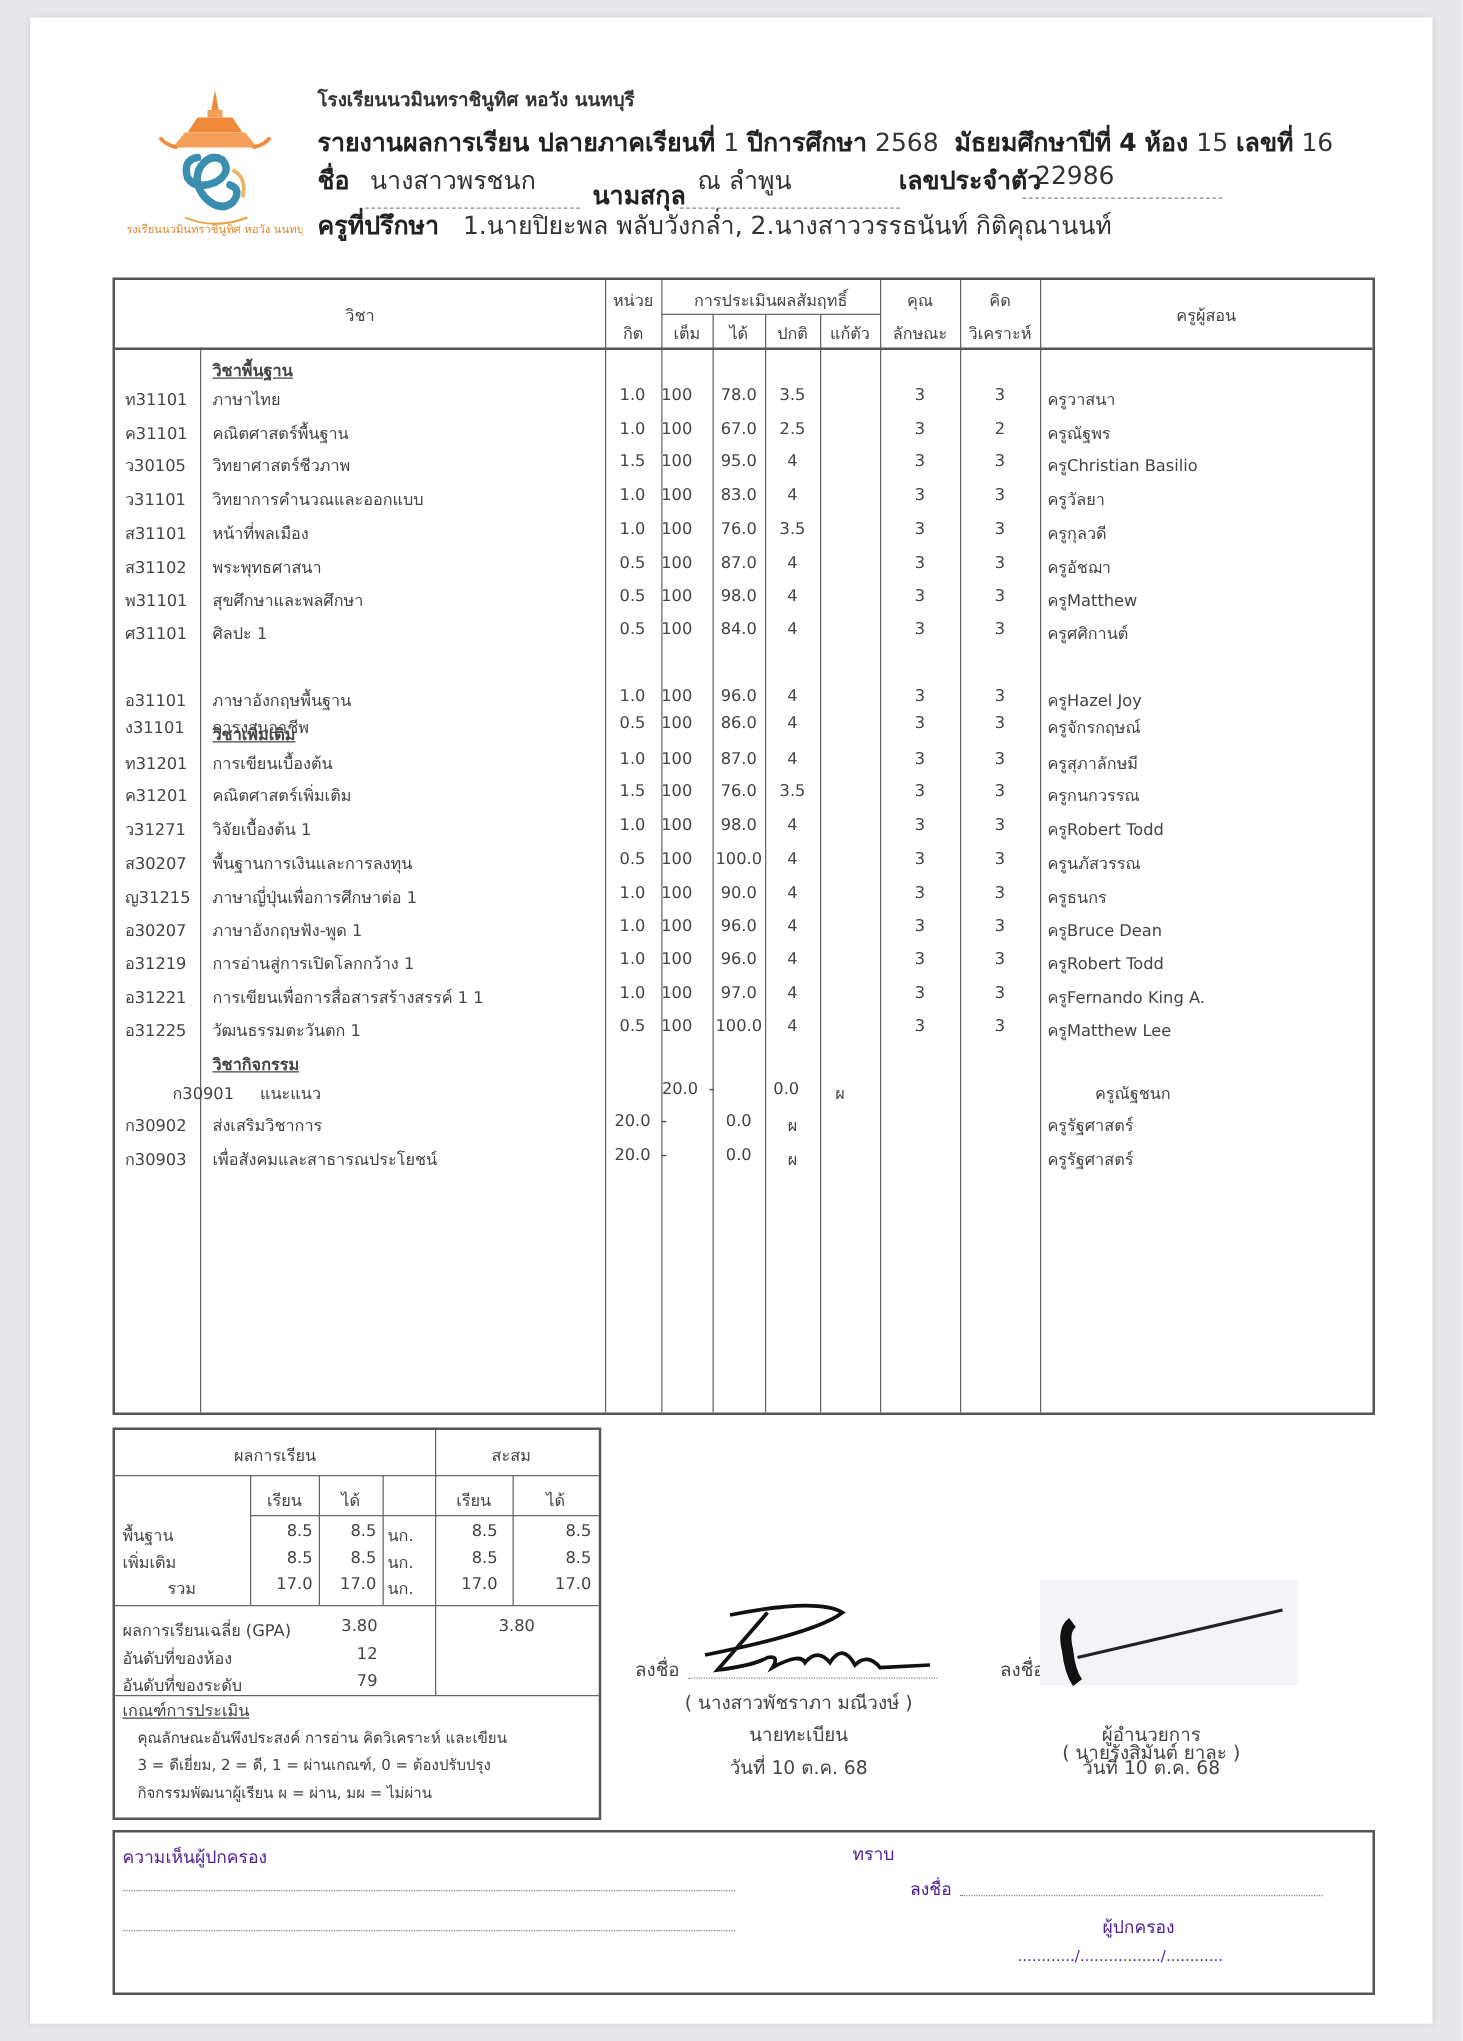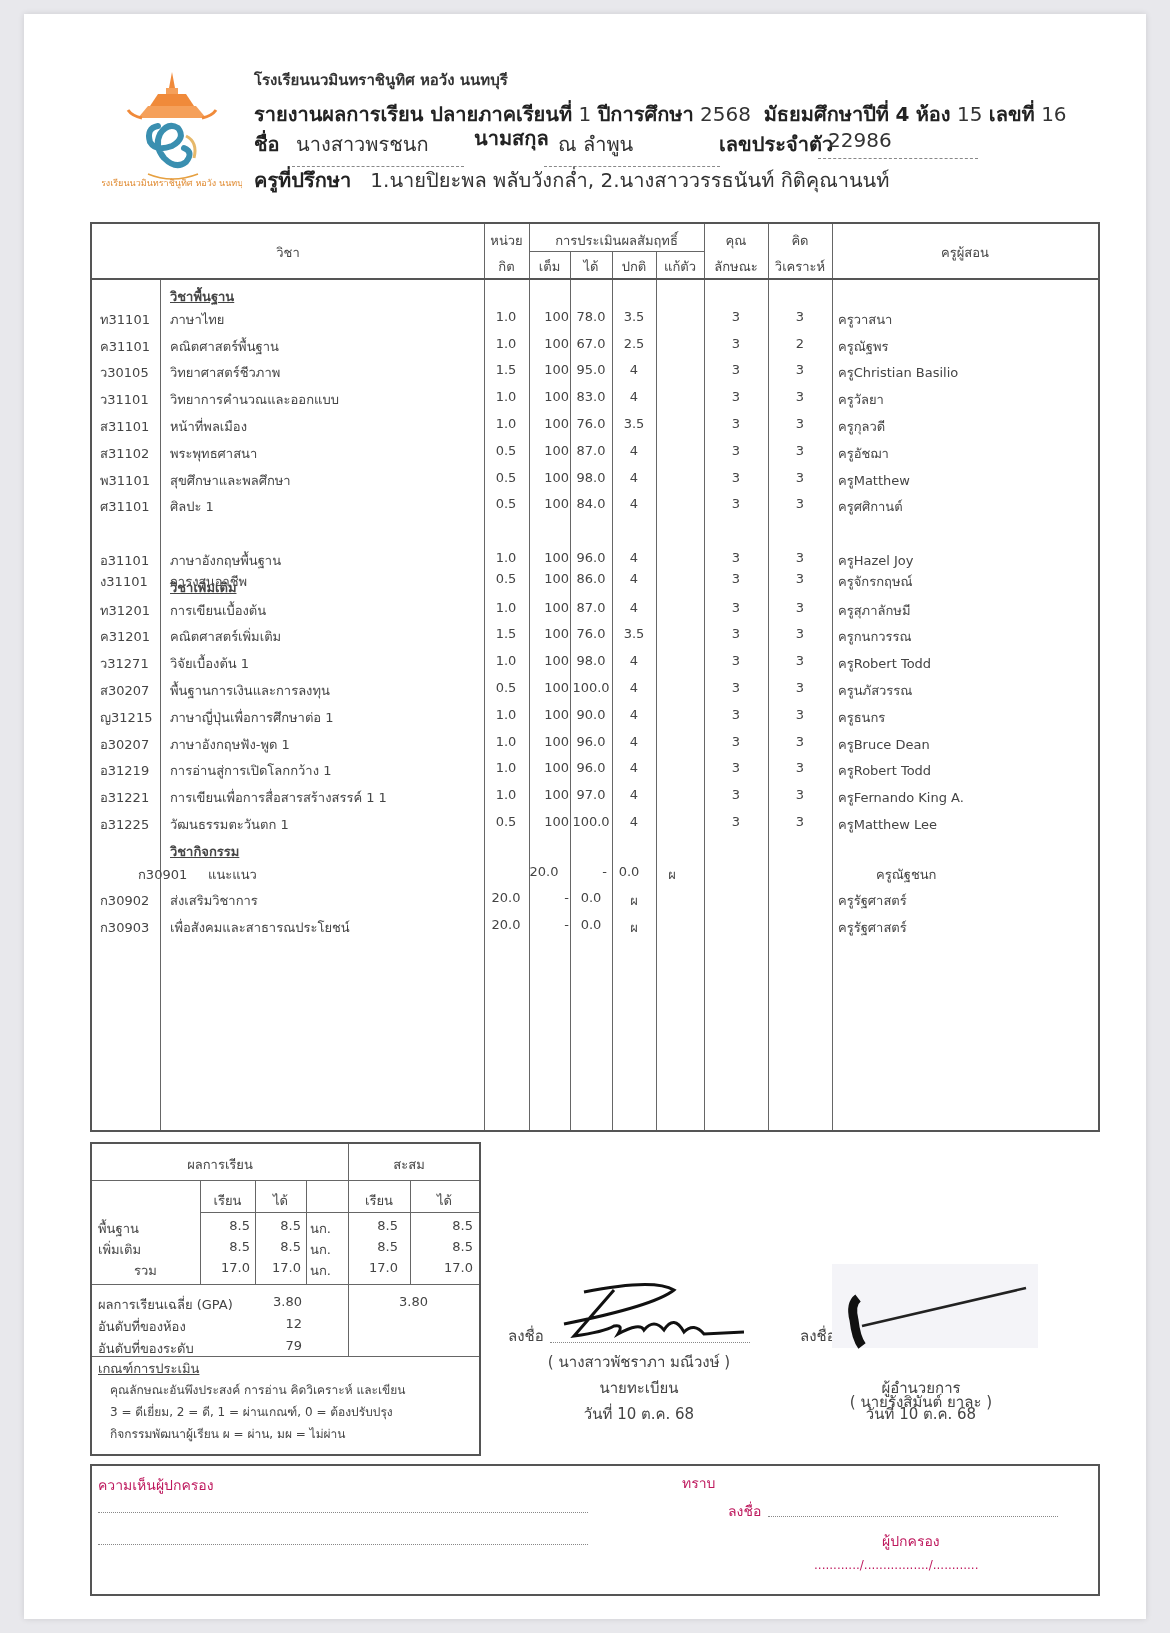--- a/index.html
+++ b/index.html
@@ -13,31 +13,31 @@
   .main{position:absolute;left:66px;top:208px;width:1006px;height:906px;border:2px solid #555;}
   .main .hd{position:absolute;top:0;height:54px;border-bottom:2px solid #555;}
   .vl{position:absolute;top:0;bottom:0;border-left:1.5px solid #666;}
   .hl{position:absolute;border-top:1.5px solid #666;}
   .ht{position:absolute;font-size:13px;text-align:center;color:#444;}
   .row{position:absolute;left:0;width:1006px;height:27px;font-size:13px;color:#444;}
   .row span{position:absolute;top:4px;white-space:nowrap;}
   .c-code{left:8px;}
   .c-name{left:78px;}
   .c-cred{left:392px;width:44px;text-align:center;}
-  .c-full{left:437px;width:40px;text-align:right;}
+  .c-full{left:437px;width:40px;text-align:left;}
   .c-got{left:478px;width:42px;text-align:center;}
   .c-grade{left:520px;width:44px;text-align:center;}
   .c-ch{left:612px;width:64px;text-align:center;}
   .c-th{left:676px;width:64px;text-align:center;}
   .c-teacher{left:746px;}
   .sec{font-weight:bold;text-decoration:underline;}
   .sum{position:absolute;left:66px;top:1128px;width:387px;height:310px;border:2px solid #555;font-size:13px;color:#444;}
   .sum .t{position:absolute;white-space:nowrap;}
   .sig{position:absolute;font-size:15px;color:#444;text-align:center;white-space:nowrap;}
-  .parent{position:absolute;left:66px;top:1450px;width:1006px;height:128px;border:2px solid #555;font-size:14px;color:#be185d;}
+  .parent{position:absolute;left:66px;top:1450px;width:1006px;height:128px;border:2px solid #555;font-size:14px;color:#4c1d95;}
   .dotline{position:absolute;border-bottom:1px dotted #888;height:0;}
 </style>
 </head>
 <body>
 
 <div class="page">
 
   <div class="abs logo">
     <svg width="140" height="140" viewBox="0 0 140 140">
       <polygon points="70,6 73,22 67,22" fill="#f08a3a"></polygon>
@@ -60,21 +60,21 @@
     <span>2568</span>&nbsp;
     <b>มัธยมศึกษาปีที่</b>
     <b>4</b>
     <b>ห้อง</b>
     <span>15</span>
     <b>เลขที่</b>
     <span>16</span>
   </div>
   <div class="abs hdr" style="top:114px;"><b>ชื่อ</b></div>
   <div class="abs hdr dots" style="top:114px;left:268px;width:168px;padding-left:4px;padding-bottom:6px;">นางสาวพรชนก</div>
-  <div class="abs hdr" style="top:108px;left:450px;"><b>นามสกุล</b></div>
+  <div class="abs hdr" style="top:126px;left:450px;"><b>นามสกุล</b></div>
   <div class="abs hdr dots" style="top:114px;left:520px;width:162px;padding-left:14px;padding-bottom:6px;">ณ ลำพูน</div>
   <div class="abs hdr" style="top:114px;left:695px;"><b>เลขประจำตัว</b></div>
   <div class="abs hdr dots" style="top:114px;left:794px;width:150px;padding-left:10px;padding-bottom:6px;">22986</div>
   <div class="abs hdr" style="top:150px;">
     <b>ครูที่ปรึกษา</b>&nbsp;&nbsp;
     <span>1.นายปิยะพล  พลับวังกล่ำ, 2.นางสาววรรธนันท์  กิติคุณานนท์</span>
   </div>
 
   <div class="main">
 

